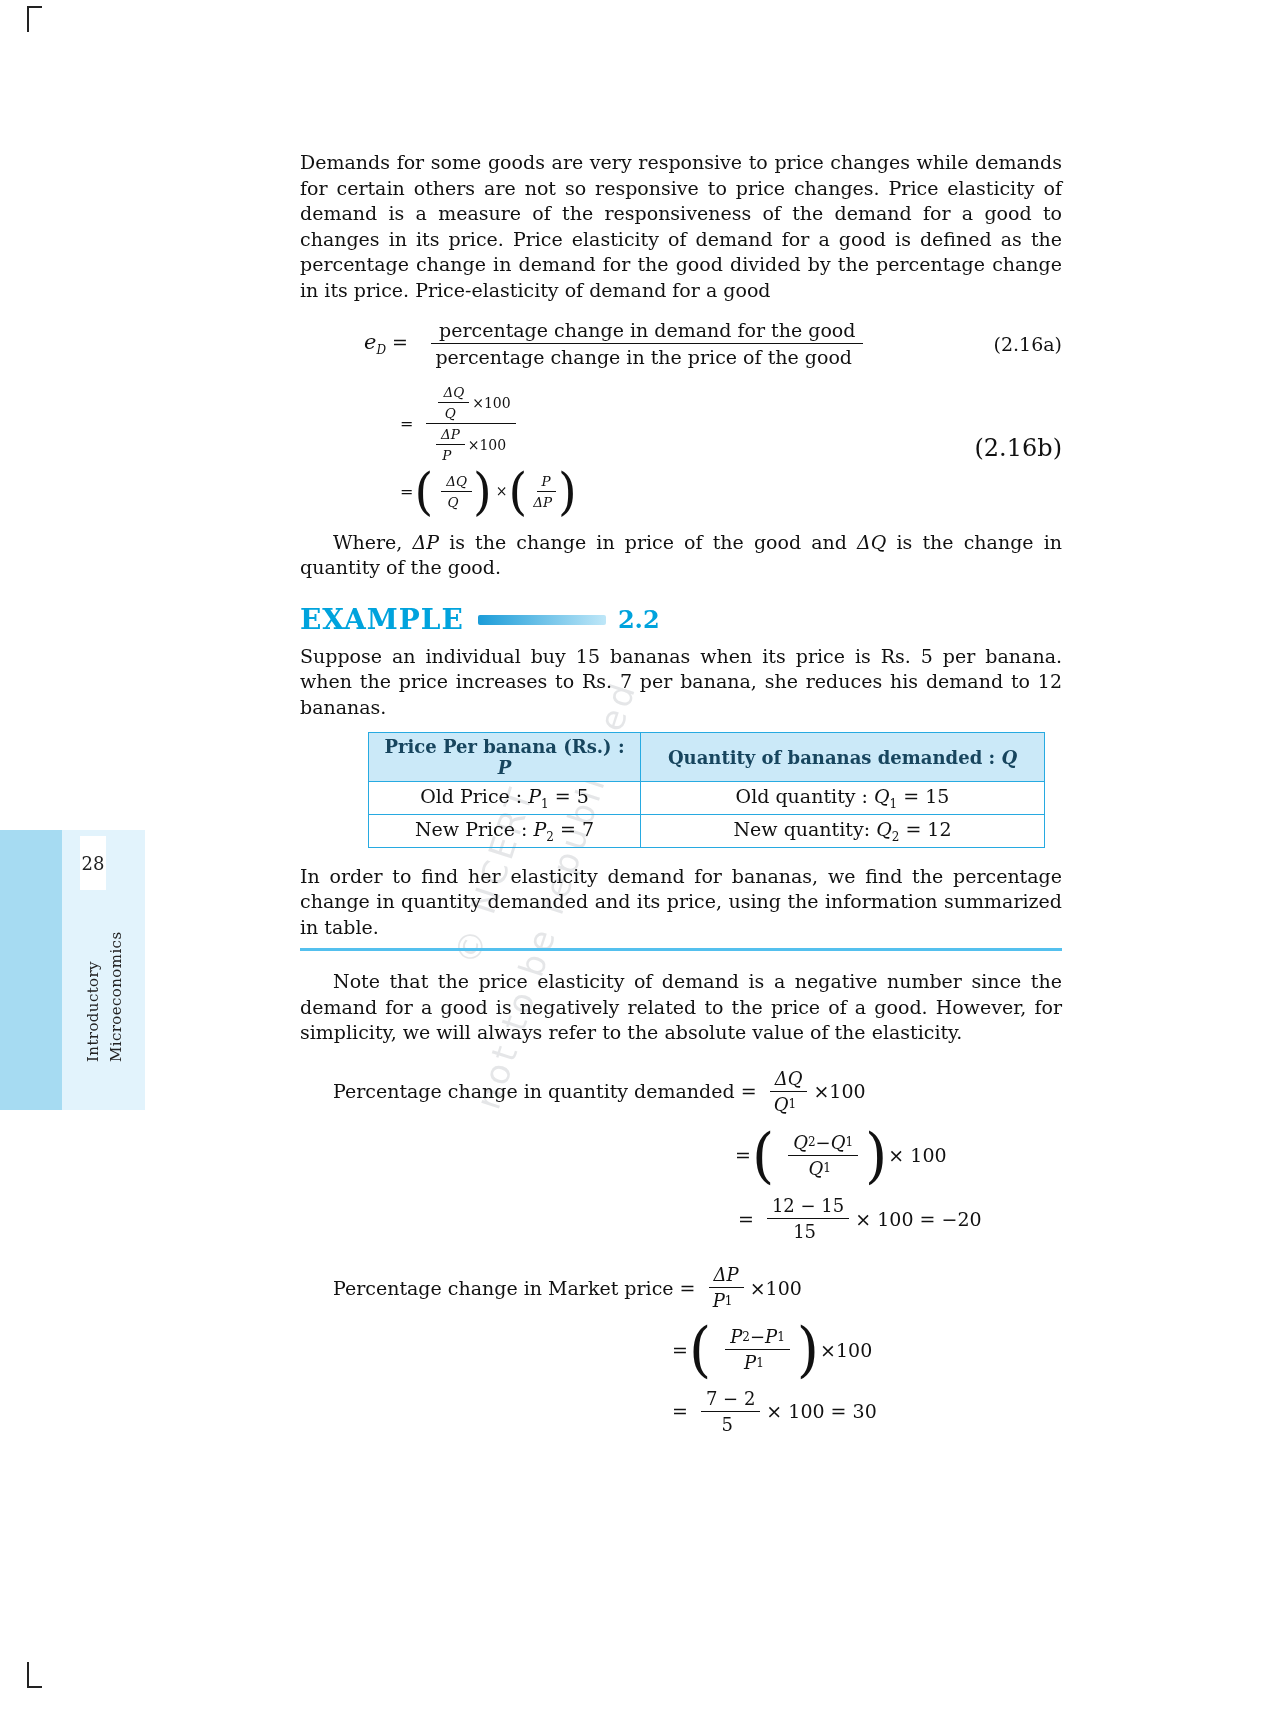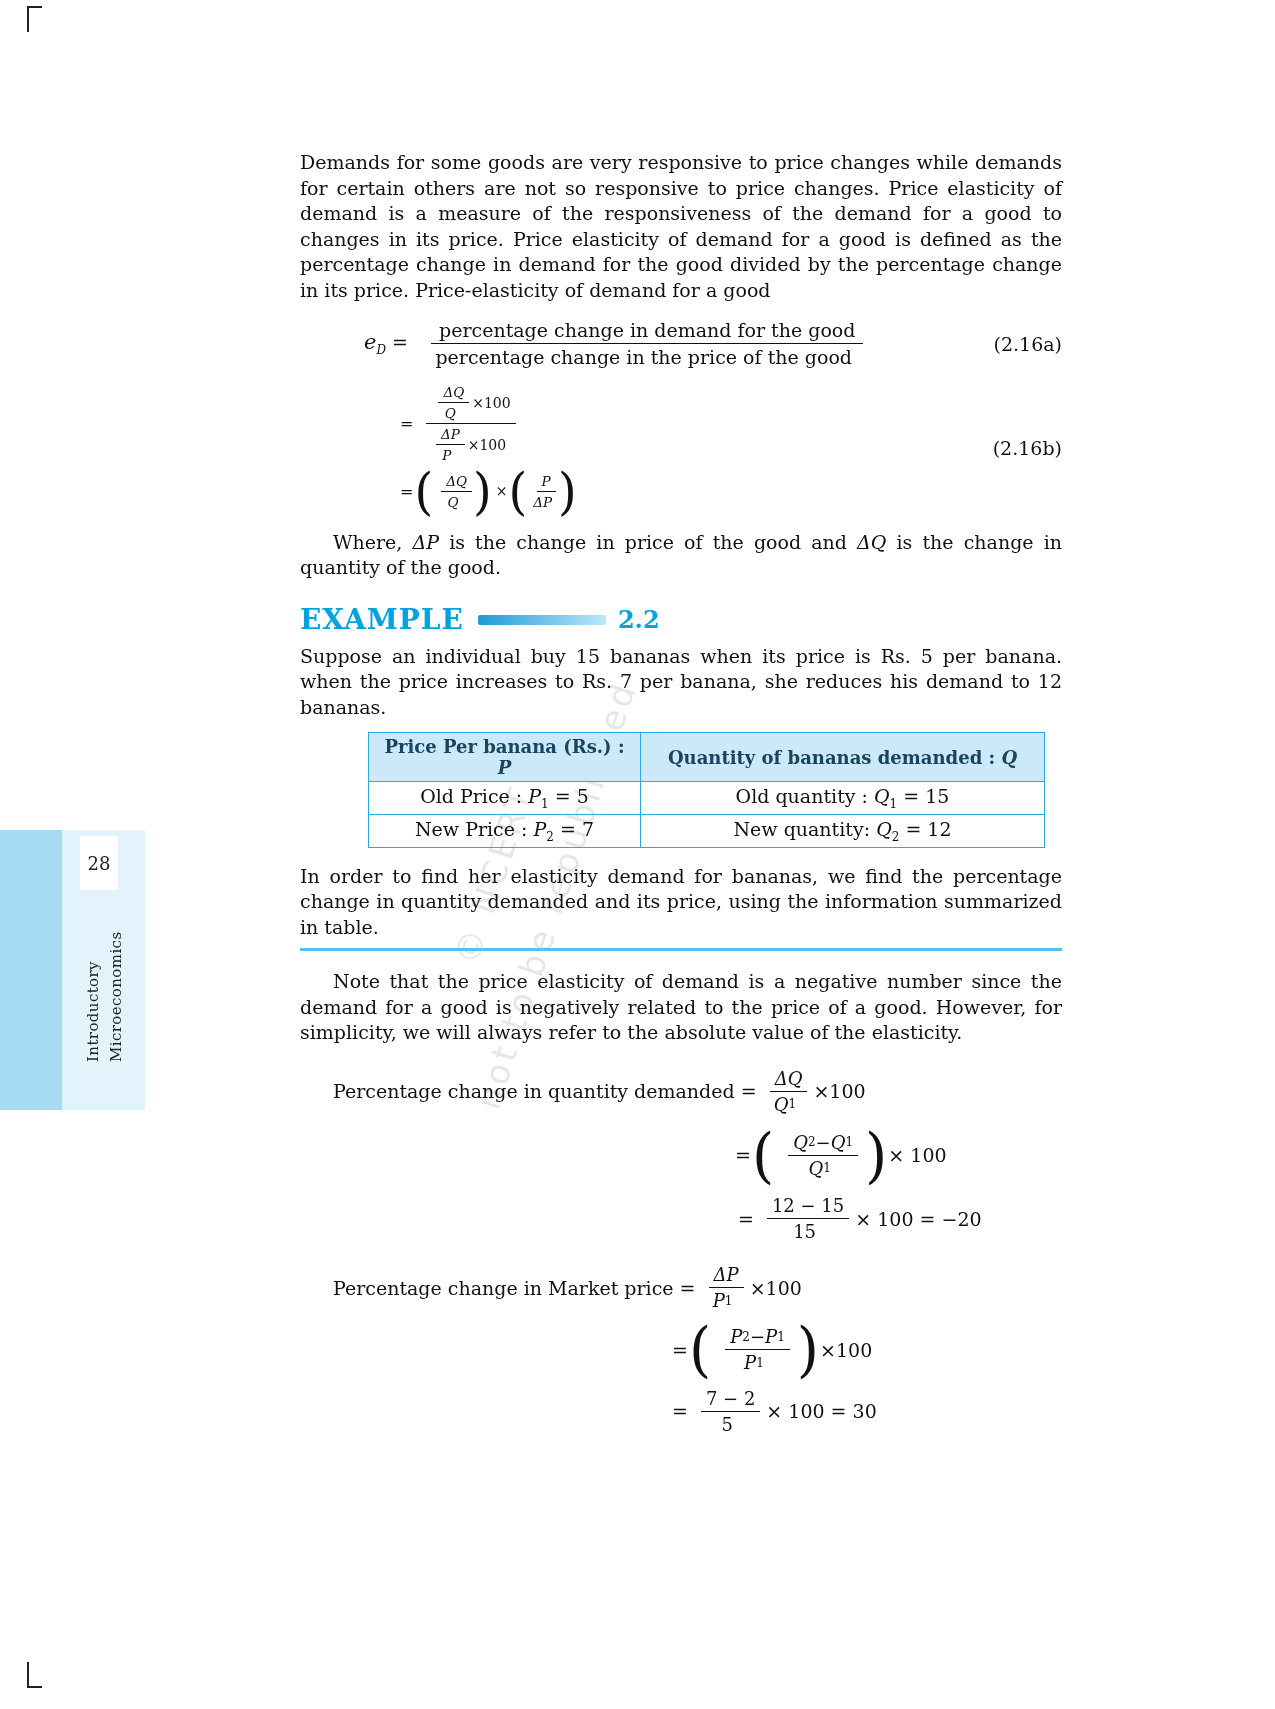--- a/index.html
+++ b/index.html
@@ -15,21 +15,21 @@
   }
   
   .crop { position:absolute; width:15px; height:26px; }
   .crop-tl { left:27px; top:6px;  border-left:2px solid #222; border-top:2px solid #222; }
   .crop-bl { left:27px; top:1662px; border-left:2px solid #222; border-bottom:2px solid #222; }
 
   
   .strip1 { position:absolute; left:0; top:830px; width:62px; height:280px; background:#a6dbf2; }
   .strip2 { position:absolute; left:62px; top:830px; width:83px; height:280px; background:#e2f3fc; }
   .pagenum-box {
-    position:absolute; left:80px; top:836px; width:38px; height:54px;
+    position:absolute; left:80px; top:836px; width:26px; height:54px;
     background:#ffffff; display:flex; align-items:center; justify-content:center;
     font-size:18px; color:#222;
   }
   .book-title {
     position:absolute; left:82px; top:892px; height:170px;
     writing-mode:vertical-rl; transform:rotate(180deg);
     font-size:15px; line-height:1.55; color:#222; letter-spacing:0.4px;
   }
   .book-title span { display:block; }
 
@@ -62,21 +62,21 @@
   .eq-a .fr { margin-left:16px; }
   .eq-a .fr-top, .eq-a .fr-bot { padding-left:8px; padding-right:8px; }
   .eq-label { margin-left:auto; font-size:19px; white-space:nowrap; }
 
   
   .eq-b { position:relative; margin-top:16px; }
   .eq-b .row { display:flex; align-items:center; margin-left:100px; font-size:16px; }
   .eq-b .row + .row { margin-top:8px; }
   .eq-b .small { font-size:13.5px; }
   .eq-b .mul { font-size:14px; margin-left:3px; }
-  .eq-b .abs-label { position:absolute; right:0; top:50%; transform:translateY(-50%); font-size:19px; }
+  .eq-b .abs-label { position:absolute; right:0; top:50%; transform:translateY(-50%); font-size:24px; }
   .bp { font-size:300%; font-weight:400; line-height:0.85; display:inline-block; transform:scaleY(1.05); margin:0 1px; }
 
   
   .example-head { display:flex; align-items:center; margin-top:22px; }
   .example-head .word { color:#00a3dd; font-weight:bold; font-size:28px; letter-spacing:1px; }
   .example-head .bar { width:128px; height:10px; margin:2px 12px 0 14px;
     background:linear-gradient(to right,#1b9cd8,#bfe7f8); border-radius:2px; }
   .example-head .num { color:#00a3dd; font-weight:bold; font-size:24px; }
 
   

